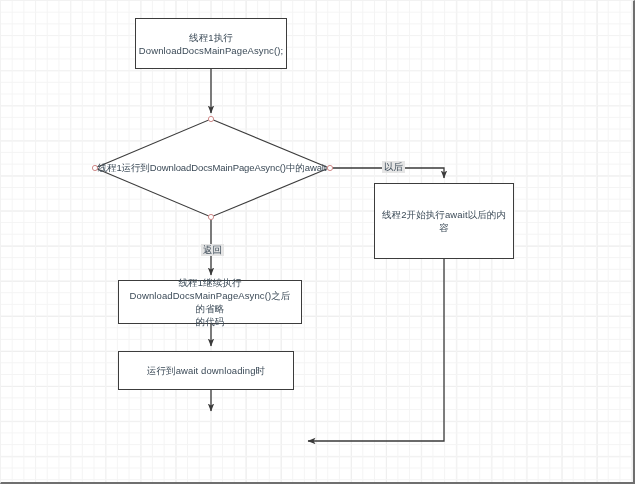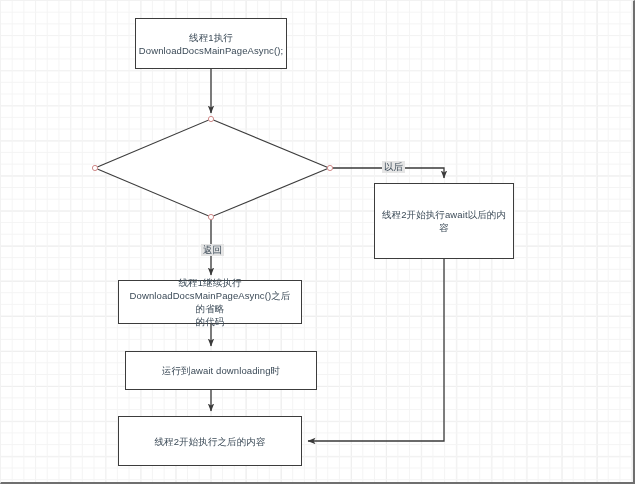--- a/index.html
+++ b/index.html
@@ -65,21 +65,21 @@
     color: #3b4a57;
     font-size: 9.5px;
     line-height: 13px;
     letter-spacing: 0.1px;
     padding: 6px 6px;
     white-space: pre-line;
   }
 
   #box-start    { left: 134px; top: 17px;  width: 152px; height: 51px; }
   #box-continue { left: 117px; top: 279px; width: 184px; height: 44px; }
-  #box-awaitdl  { left: 124px; top: 350px; width: 192px; height: 39px; }
+  #box-awaitdl  { left: 117px; top: 350px; width: 176px; height: 39px; }
   #box-thread2b { left: 117px; top: 415px; width: 184px; height: 50px; }
   #box-thread2a { left: 373px; top: 182px; width: 140px; height: 76px; }
 
   
   #diamond-label {
     position: absolute;
     left: 94px;
     top: 159px;
     width: 234px;
     height: 16px;
@@ -137,28 +137,28 @@
 
     <circle cx="210" cy="118" r="2.6" fill="#ffffff" stroke="#d08a8a" stroke-width="1"></circle>
     <circle cx="94" cy="167" r="2.6" fill="#ffffff" stroke="#d08a8a" stroke-width="1"></circle>
     <circle cx="329" cy="167" r="2.6" fill="#ffffff" stroke="#d08a8a" stroke-width="1"></circle>
     <circle cx="210" cy="216" r="2.6" fill="#ffffff" stroke="#d08a8a" stroke-width="1"></circle>
   </svg>
 
   <div class="node-box" id="box-start">线程1执行
 DownloadDocsMainPageAsync();</div>
 
+  <div id="diamond-label">线程1运行到DownloadDocsMainPageAsync()中的await</div>
 
   <div class="node-box" id="box-thread2a">线程2开始执行await以后的内容</div>
 
   <div class="node-box" id="box-continue">线程1继续执行
 DownloadDocsMainPageAsync()之后的省略
 的代码</div>
 
   <div class="node-box" id="box-awaitdl">运行到await downloading时</div>
 
-  <div class="node-box" id="box-thread2b">线程2开始执行之后的内容</div>
 
   <div class="edge-label" id="label-after">以后</div>
 
   <div class="edge-label" id="label-return">返回</div>
 
 </div>
 
 </body></html>

